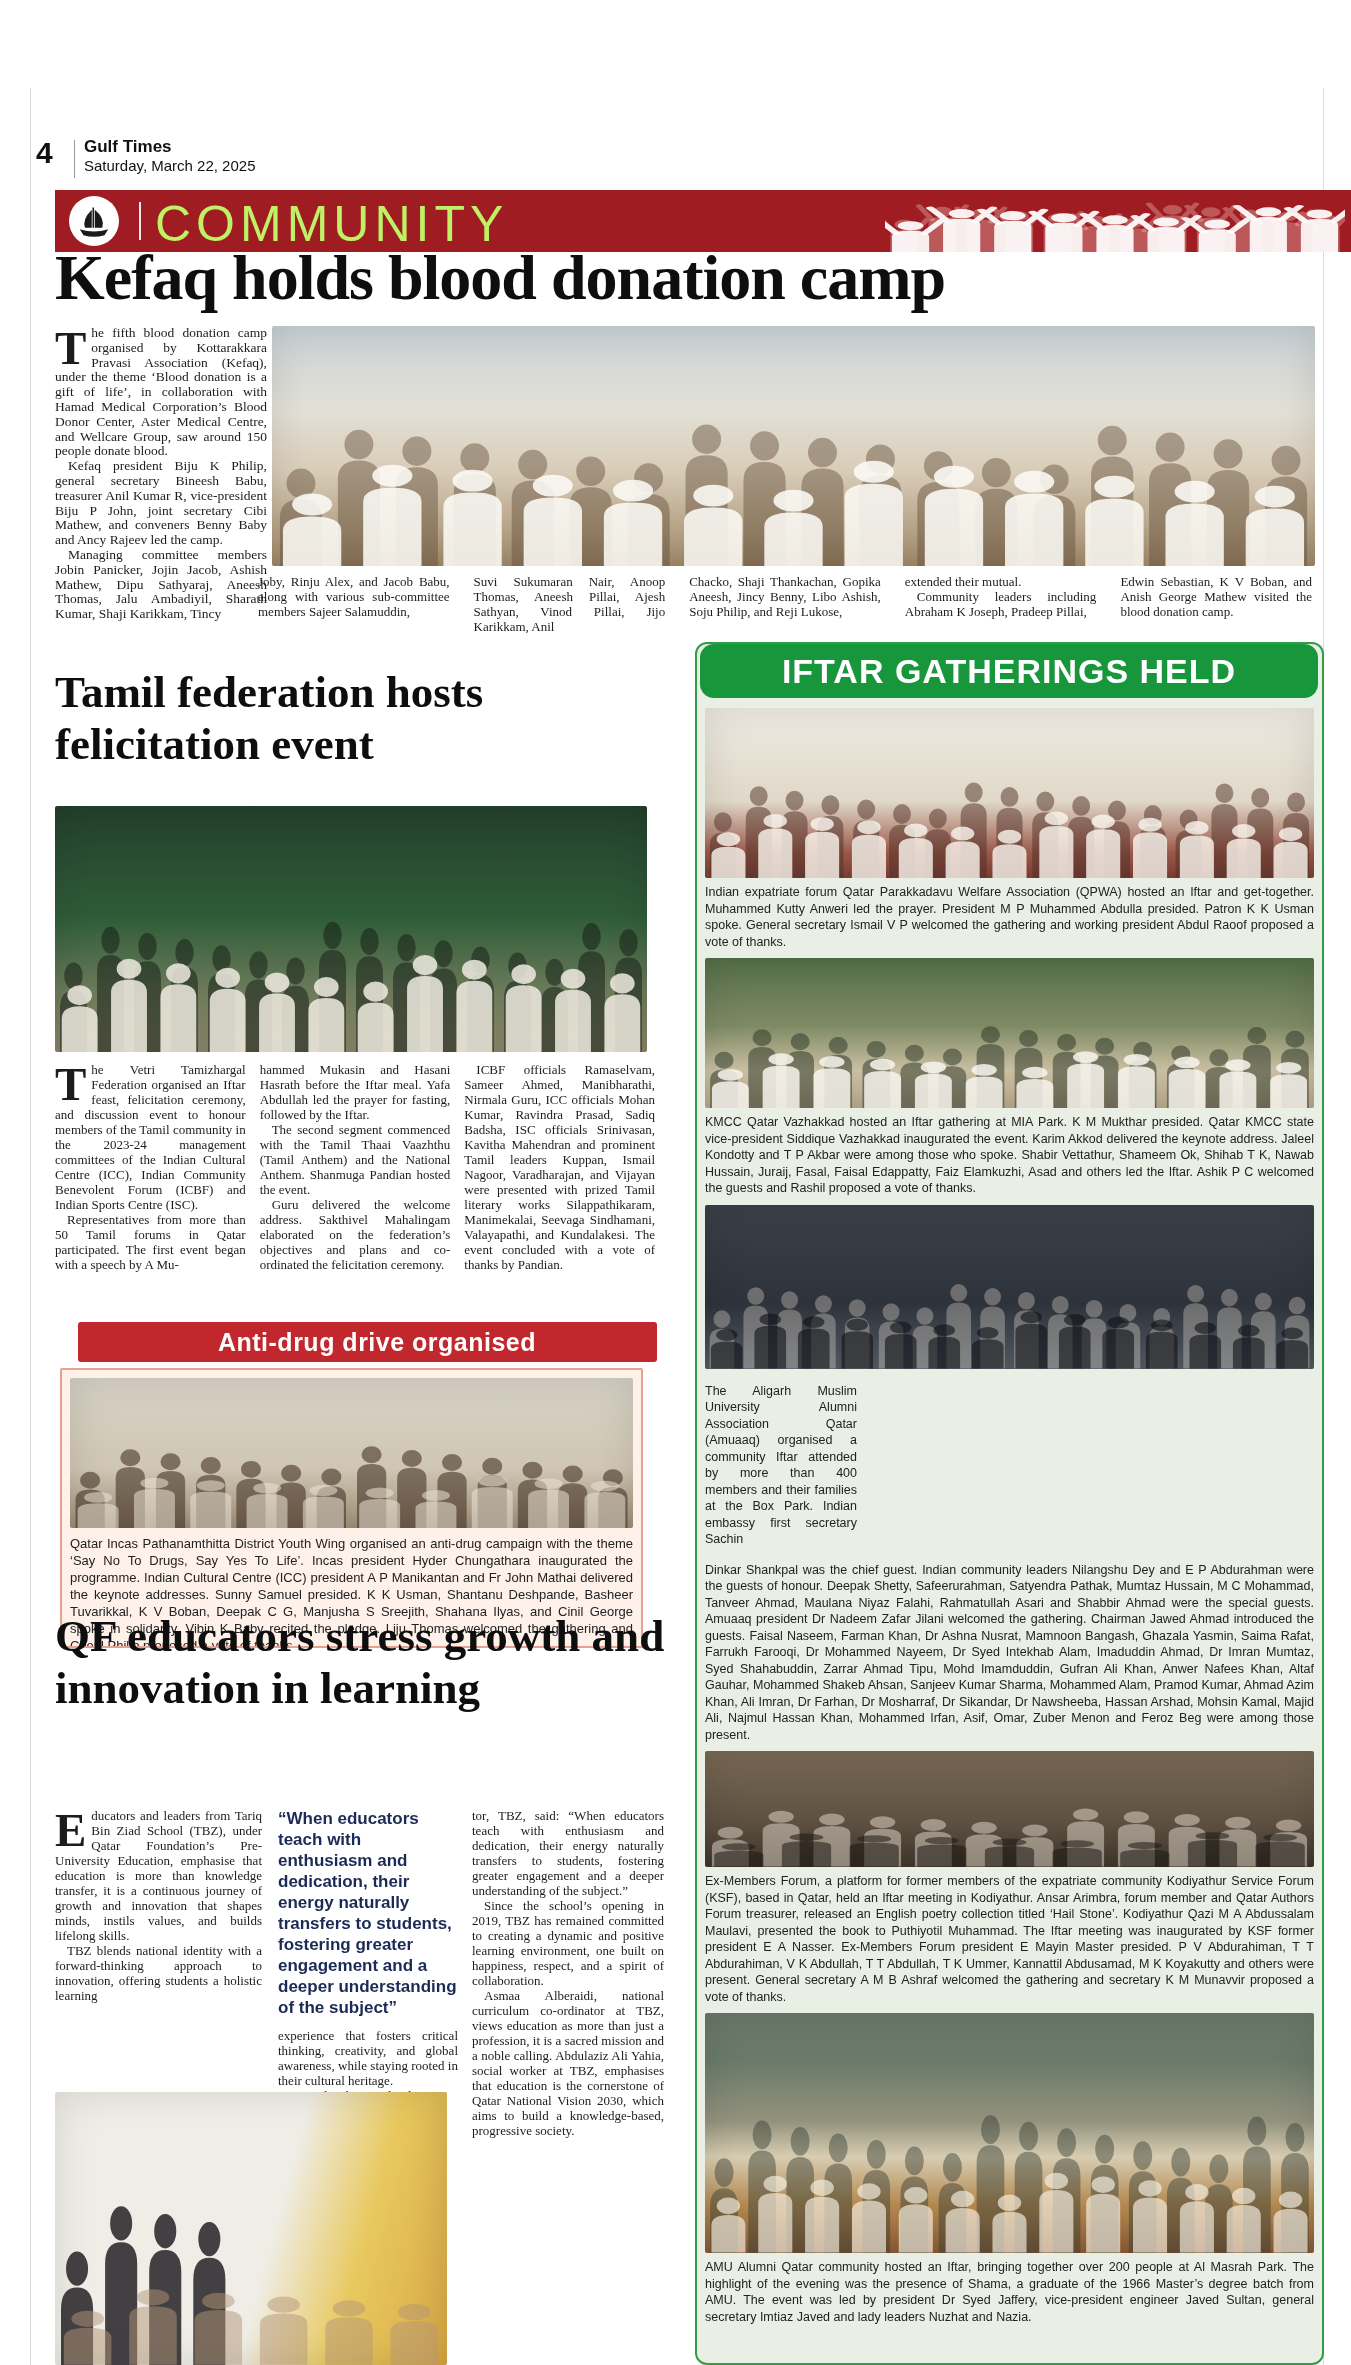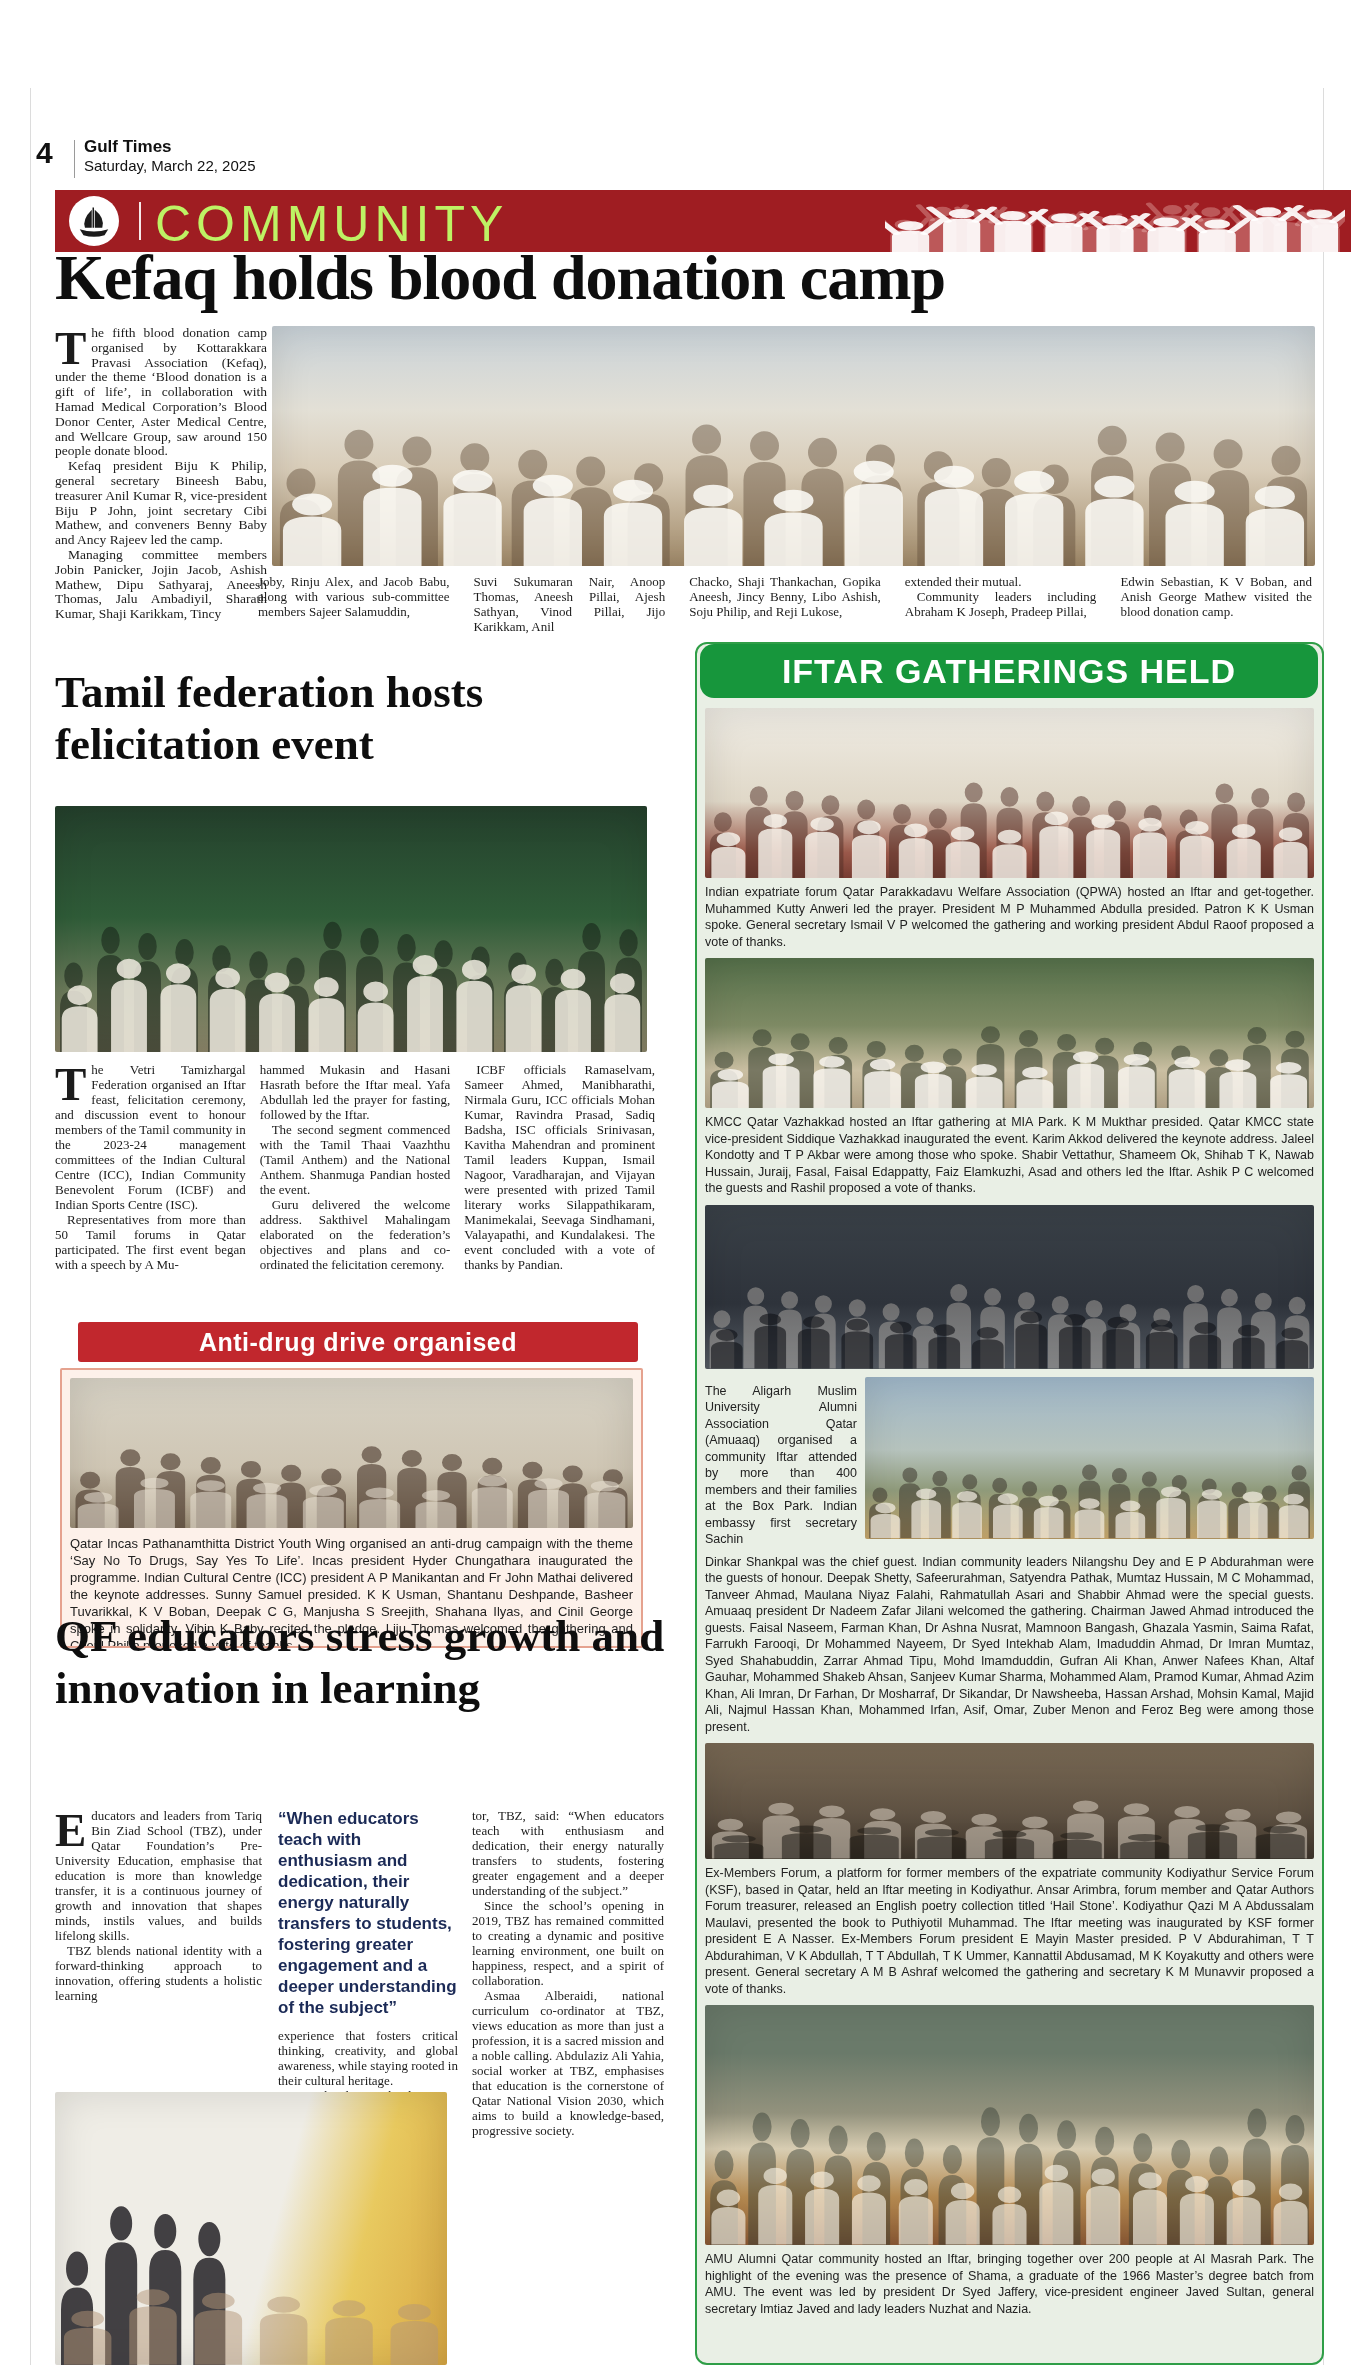--- a/index.html
+++ b/index.html
@@ -54,39 +54,39 @@
   .ph-if6{background:linear-gradient(180deg,#6a7a6a 20%,#93927d 45%,#d8cdb2 60%,#b3884f 80%,#8c5a35 100%);}
   
   .kefaq-row{position:absolute;left:258px;top:574px;width:1054px;height:66px;display:flex;gap:24px;overflow:hidden;}
   .kefaq-row .col{flex:1;}
   
   .tamil-cols{position:absolute;left:55px;top:1062px;width:600px;height:256px;display:flex;gap:14px;overflow:hidden;}
   .tamil-cols .col{flex:1;}
   
   .anti-banner{position:absolute;left:78px;top:1322px;width:560px;height:40px;background:#c1272d;border-radius:3px;
                display:flex;align-items:center;justify-content:center;color:#fff;
-               font-family:"Liberation Sans",sans-serif;font-size:25px;font-weight:bold;letter-spacing:.5px;}
+               font-family:"Liberation Sans",sans-serif;font-size:25px;font-weight:bold;letter-spacing:.5px;padding-left:19px;}
   .anti-box{position:absolute;left:60px;top:1368px;width:583px;height:280px;background:#fdf1ea;
             border:2px solid #e5a28f;border-radius:2px;padding:8px;box-sizing:border-box;overflow:hidden;}
   .caption{font-family:"Liberation Sans","DejaVu Sans",sans-serif;font-size:12.5px;line-height:16.5px;
            color:#222;text-align:justify;}
   .anti-box .caption{margin-top:7px;font-size:13px;line-height:17px;}
   
   .quote{font-family:"Liberation Sans",sans-serif;color:#1b2a56;font-weight:bold;
          font-size:17px;line-height:21px;text-align:left;margin:0 0 10px 0;}
   
   .iftar-banner{position:absolute;left:700px;top:644px;width:618px;height:54px;background:#17963c;border-radius:14px;
                 display:flex;align-items:center;justify-content:center;color:#fff;
                 font-family:"Liberation Sans",sans-serif;font-size:34px;font-weight:bold;letter-spacing:1px;}
   .iftar-panel{position:absolute;left:695px;top:642px;width:629px;height:1723px;background:#e9efe5;
                border:2px solid #2f9e47;border-radius:12px;box-sizing:border-box;overflow:hidden;}
   .panel-inner{padding:64px 8px 8px 8px;}
   .panel-inner .photo-f{width:100%;}
   .panel-inner .caption{margin-top:6px;}
-  .if-row{display:flex;gap:8px;margin-top:8px;}
+  .if-row{display:flex;gap:8px;margin-top:8px;flex-direction:column;}
   .if-side{width:152px;flex:0 0 152px;}
   .if-row .photo-f{flex:1;height:162px;}
   .mt8{margin-top:8px;}
 </style>
 </head>
 <body>
 
 <div class="rule" style="left:30px;"></div>
 <div class="rule" style="left:1323px;"></div>
 

